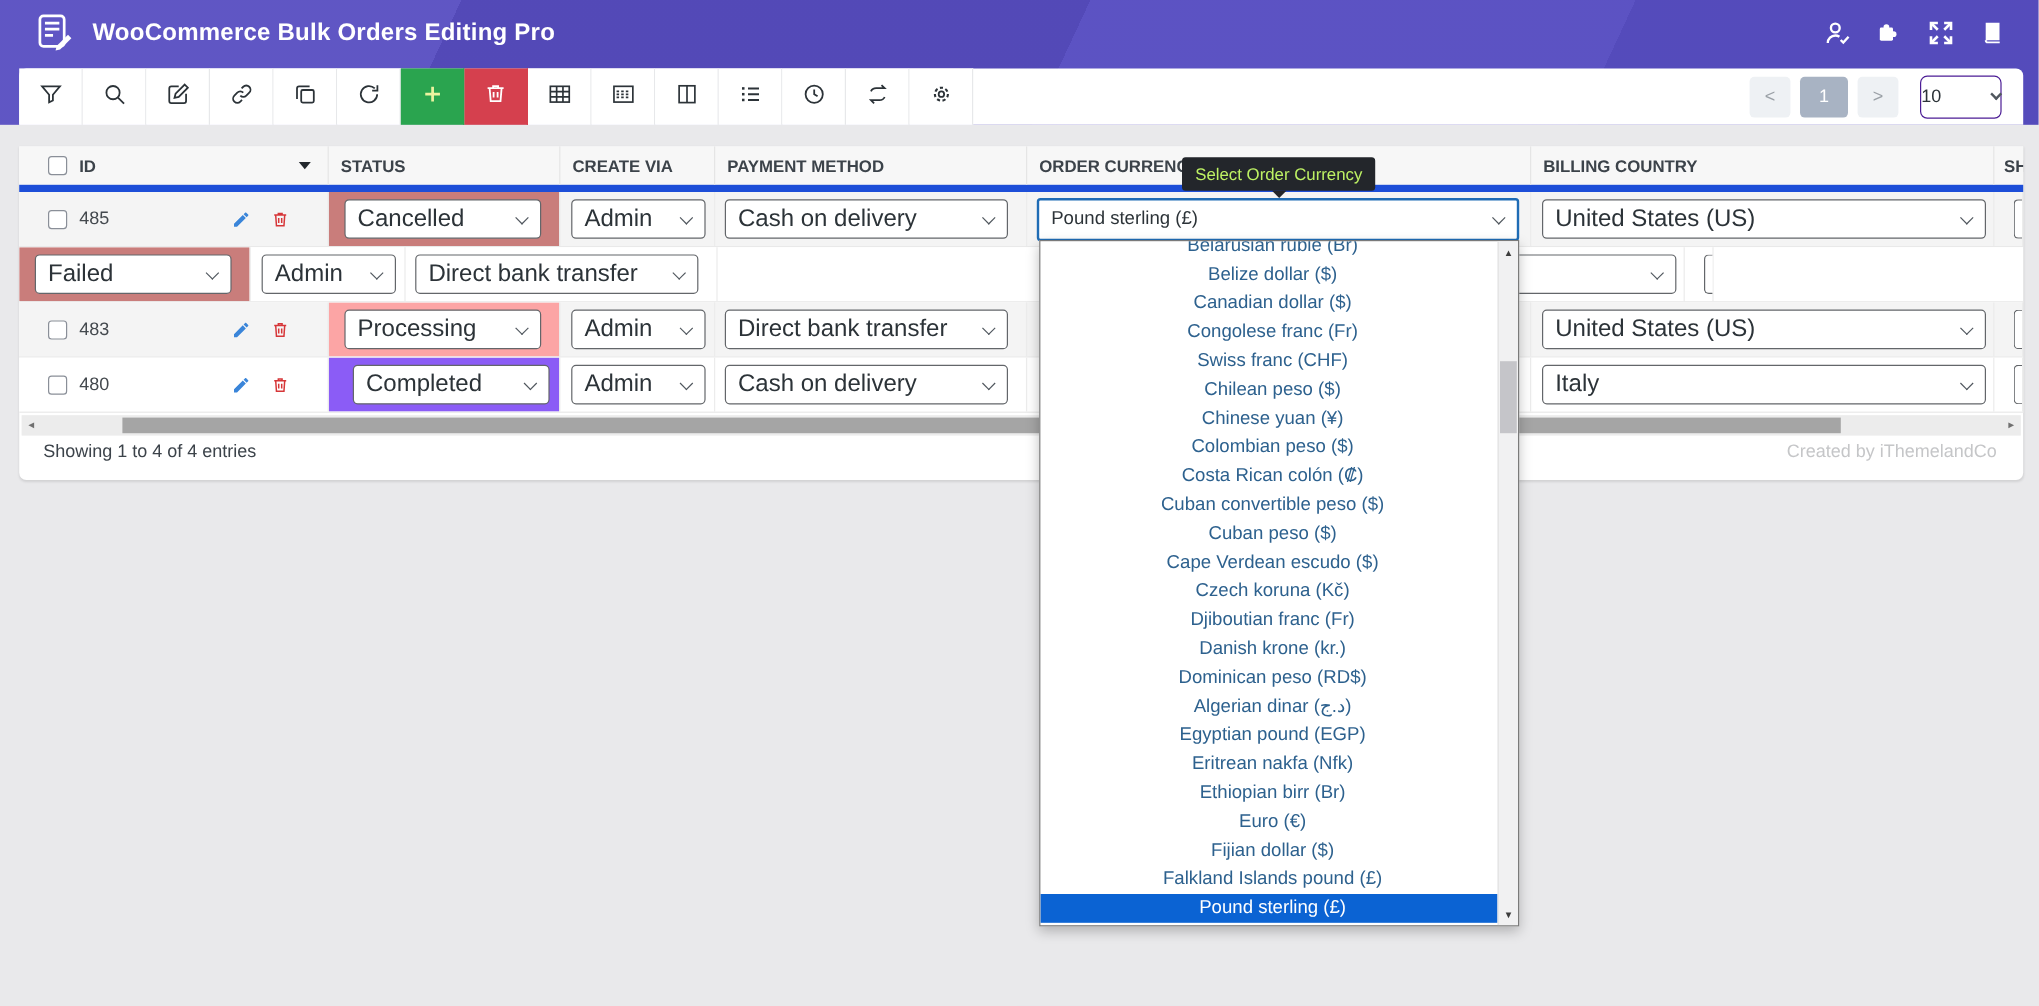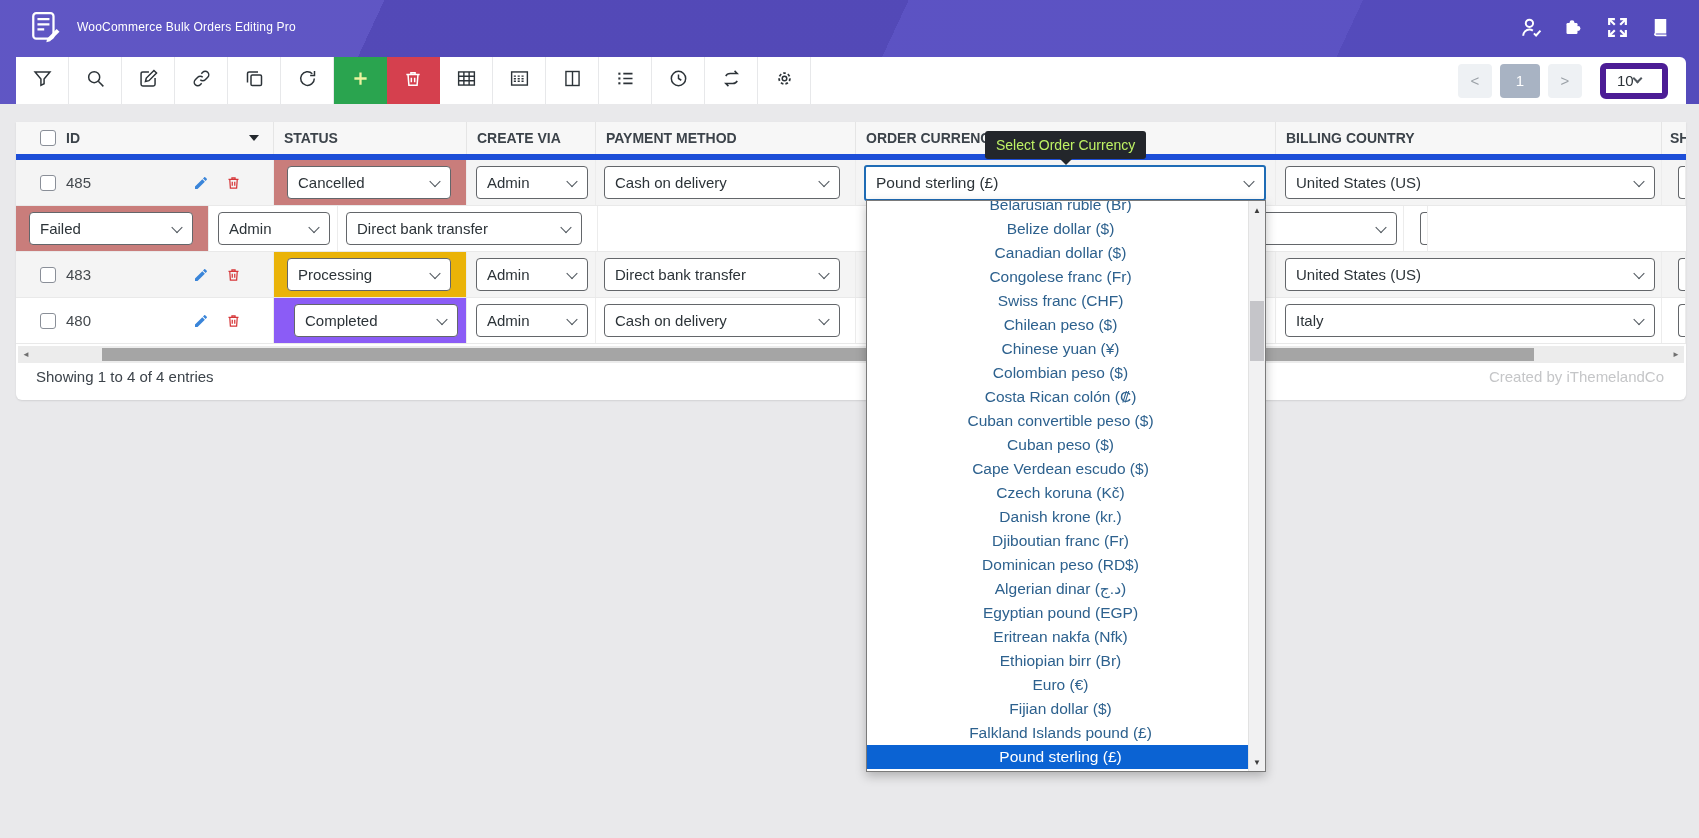--- a/index.html
+++ b/index.html
@@ -5,37 +5,37 @@
   html,body{margin:0;padding:0;background:#e9e9eb;}
   *{box-sizing:border-box;}
   .screen{position:relative;width:1699px;height:838px;background:#e9e9eb;overflow:hidden;
           font-family:"Liberation Sans","DejaVu Sans",sans-serif;color:#3c434a;}
 
   
   .app-header{position:absolute;left:0;top:0;width:1699px;height:104px;background:#574dc1;
     background-image:linear-gradient(115deg, rgba(255,255,255,.05) 0 22%, rgba(0,0,0,.05) 22% 52%, rgba(255,255,255,.03) 52% 78%, rgba(0,0,0,.03) 78%);}
   .brand{position:absolute;left:28px;top:9px;display:flex;align-items:center;gap:13px;color:#fff;}
   .brand svg{display:block;}
-  .app-title{font-size:12px;font-weight:400;letter-spacing:.2px;}
+  .app-title{font-size:20px;font-weight:700;letter-spacing:.2px;}
   .hdr-icons{position:absolute;right:26px;top:14px;display:flex;gap:17px;align-items:center;}
   .hdr-icon{width:26px;height:26px;display:flex;align-items:center;justify-content:center;cursor:pointer;}
 
   
   .toolbar{position:absolute;left:16px;top:57px;width:1670px;height:47px;background:#fff;
            border-radius:6px 6px 0 0;display:flex;}
   .tb-btn{width:53px;height:47px;display:flex;align-items:center;justify-content:center;
           border-right:1px solid #e7e8ea;cursor:pointer;background:#fff;}
   .tb-btn.green{background:#2aa44f;border-right:1px solid #2aa44f;}
   .tb-btn.red{background:#d5404e;border-right:1px solid #d5404e;}
   .pagination{position:absolute;right:18px;top:0;height:47px;display:flex;align-items:center;gap:8px;}
   .pg-btn{min-width:34px;height:34px;border-radius:4px;background:#eef1f4;color:#9aa0a6;font-size:15px;
           display:flex;align-items:center;justify-content:center;cursor:pointer;padding:0 10px;}
   .pg-btn.current{background:#a8b3c3;color:#fff;min-width:40px;}
-  .pg-size{width:68px;height:36px;border:6px solid #4c1d95;border-radius:6px;background:#fff;margin-left:10px;
-           display:flex;align-items:center;padding:0 11px;font-size:15px;color:#2c3338;cursor:pointer;}
+  .pg-size{width:68px;height:36px;border:1px solid #4c1d95;border-radius:6px;background:#fff;margin-left:10px;
+           display:flex;align-items:center;justify-content:space-between;padding:0 0;font-size:15px;color:#2c3338;cursor:pointer;}
   .chev{width:7px;height:7px;border-right:2px solid #50575e;border-bottom:2px solid #50575e;
         transform:rotate(45deg);margin-top:-4px;}
 
   
   .table-card{position:absolute;left:16px;top:122px;width:1670px;height:278px;background:#fff;
               border-radius:0 0 6px 6px;box-shadow:0 1px 2px rgba(0,0,0,.10);}
   .thead{display:flex;height:38px;background:#f7f7f7;border-bottom:6px solid #1d4ed8;
          font-weight:700;font-size:14px;color:#3c434a;}
   .hcell{height:100%;display:flex;align-items:center;border-right:1px solid #e5e5e5;padding-left:10px;}
   .c-id{width:258px;padding-left:24px;}
@@ -54,21 +54,21 @@
   .trow.odd{background:#f4f4f4;}
   .cell{height:100%;display:flex;align-items:center;border-right:1px solid #ececec;position:relative;overflow:hidden;}
   .cell.c-id{padding-left:24px;}
   .idtxt{margin-left:10px;color:#44494e;}
   .row-icon{position:absolute;top:50%;transform:translateY(-50%);cursor:pointer;display:flex;}
   .icon-edit{left:177px;}
   .icon-del{left:210px;}
 
   .status-wrap{width:100%;height:100%;display:flex;align-items:center;padding-left:13px;}
   .fsel{background:#fff;border:1px solid #63666a;border-radius:4px;height:33px;display:flex;align-items:center;
-        padding:0 28px 0 10px;position:relative;font-size:15px;color:#2c3338;white-space:nowrap;cursor:pointer;}
+        padding:0 28px 0 10px;position:relative;font-size:20px;color:#2c3338;white-space:nowrap;cursor:pointer;}
   .fsel::after{content:"";position:absolute;right:11px;top:50%;width:7px;height:7px;
         border-right:1.8px solid #50575e;border-bottom:1.8px solid #50575e;transform:translateY(-68%) rotate(45deg);}
   .sel-status{width:164px;}
   .sel-via{width:112px;margin-left:9px;}
   .sel-pay{width:236px;margin-left:8px;}
   .sel-bill{width:370px;margin-left:9px;}
   .sel-cur{width:402px;margin-left:8px;height:36px;border:2px solid #1f6cb5;border-radius:3px;font-size:15.5px;}
   .sliver{margin-left:8px;width:26px;height:33px;border:1px solid #63666a;border-right:none;
           border-radius:4px 0 0 4px;background:#fff;flex:none;}
 
@@ -351,21 +351,21 @@
               <path d="M3 17.2V21h3.8L17.8 10 14 6.2 3 17.2zM20.7 7.1c.4-.4.4-1 0-1.4l-2.4-2.4c-.4-.4-1-.4-1.4 0L15 5.2 18.8 9l1.9-1.9z"></path>
             </svg>
           </span>
         <span class="row-icon icon-del">
             <svg width="15" height="16" viewBox="0 0 24 24" fill="none" stroke="#d63638" stroke-width="2">
               <path d="M4 6h16M9.5 6V3.8h5V6M6 6l1 14.2h10L18 6M10 10v6.5M14 10v6.5"></path>
             </svg>
           </span>
       </div>
       <div class="cell c-status" style="padding:0;">
-        <div class="status-wrap" style="background-color: #eab308;">
+        <div class="status-wrap" style="background-color: #fca5a5;">
           <div class="fsel sel-status">
               <span>Processing</span>
             </div>
         </div>
       </div>
       <div class="cell c-via">
         <div class="fsel sel-via">
             <span>Admin</span>
           </div>
       </div>
@@ -450,22 +450,22 @@
       <li>Congolese franc (Fr)</li>
       <li>Swiss franc (CHF)</li>
       <li>Chilean peso ($)</li>
       <li>Chinese yuan (¥)</li>
       <li>Colombian peso ($)</li>
       <li>Costa Rican colón (₡)</li>
       <li>Cuban convertible peso ($)</li>
       <li>Cuban peso ($)</li>
       <li>Cape Verdean escudo ($)</li>
       <li>Czech koruna (Kč)</li>
+      <li>Djiboutian franc (Fr)</li>
       <li>Danish krone (kr.)</li>
-      <li>Djiboutian franc (Fr)</li>
       <li>Dominican peso (RD$)</li>
       <li>Algerian dinar (د.ج)</li>
       <li>Egyptian pound (EGP)</li>
       <li>Eritrean nakfa (Nfk)</li>
       <li>Ethiopian birr (Br)</li>
       <li>Euro (€)</li>
       <li>Fijian dollar ($)</li>
       <li>Falkland Islands pound (£)</li>
       <li class="selected">Pound sterling (£)</li>
     </ul>

